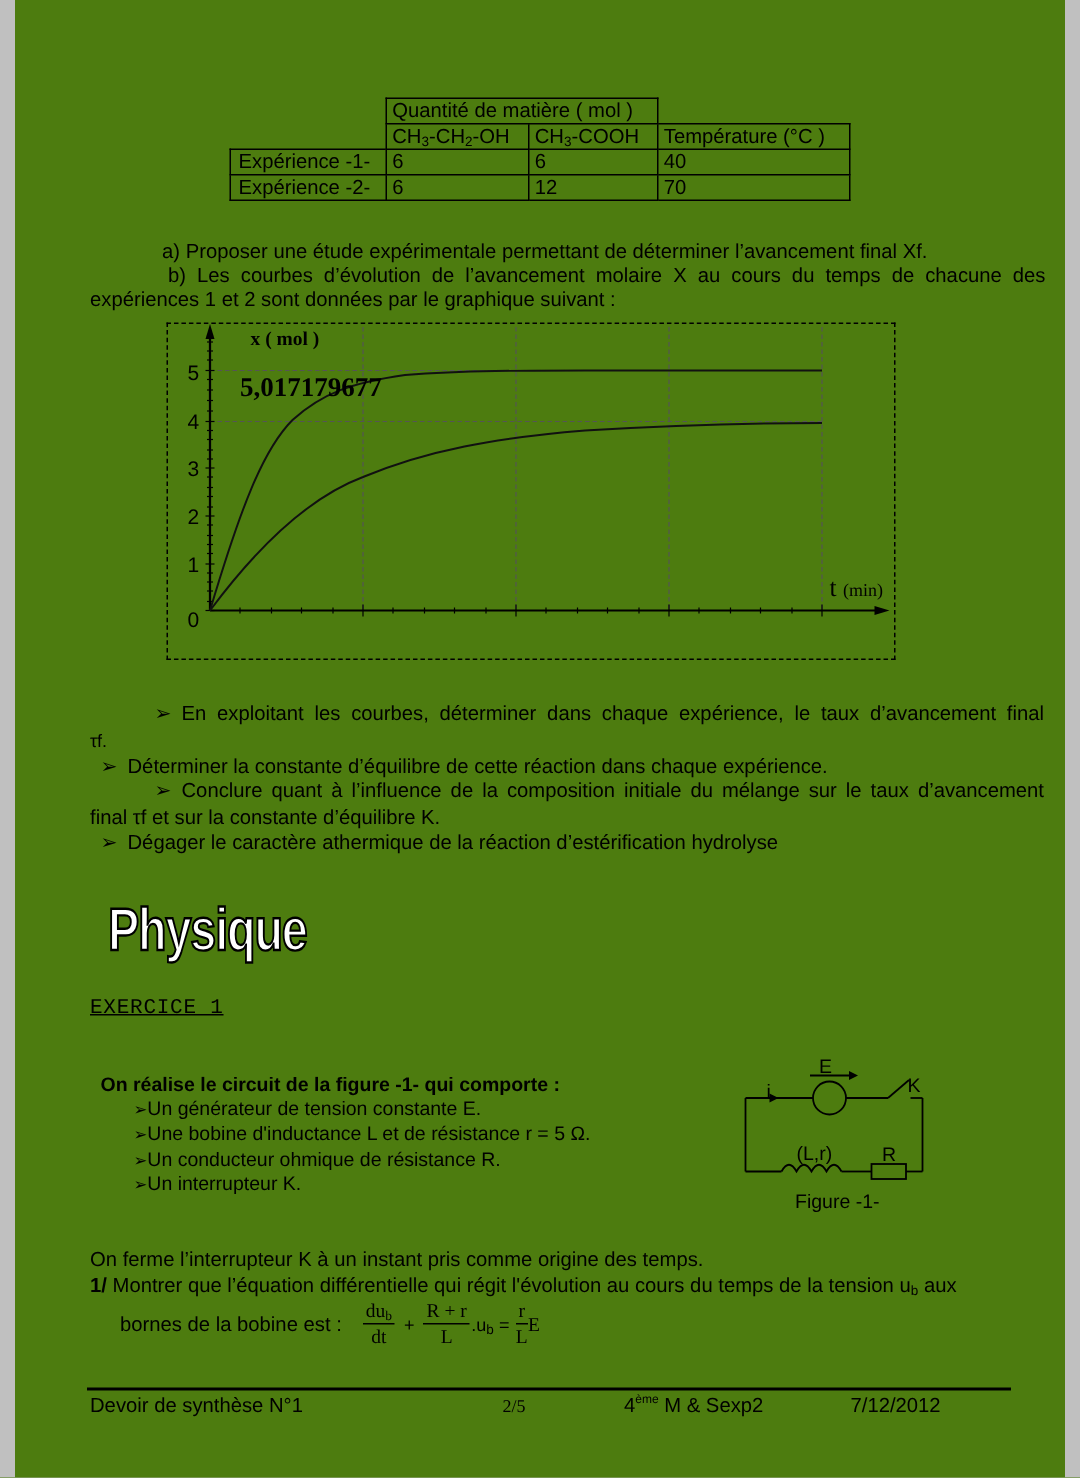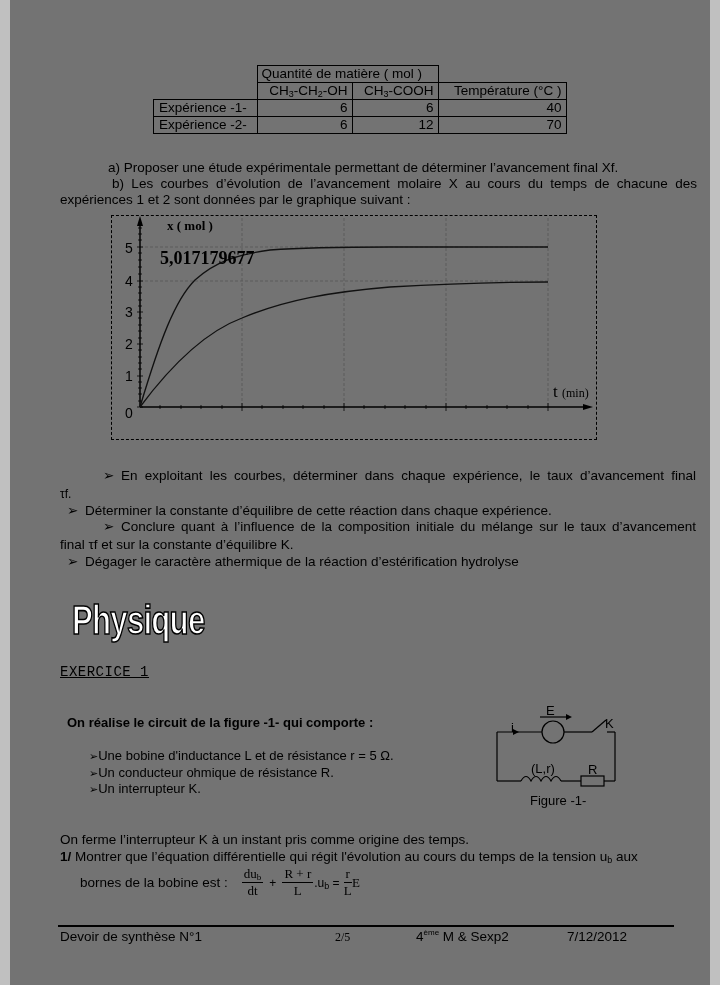--- a/index.html
+++ b/index.html
@@ -1,25 +1,25 @@
 <!DOCTYPE html>
 <html><head>
 <meta charset="utf-8">
 <style>
   html, body { margin:0; padding:0; }
   body { width:720px; height:985px; background:#c0c0c0; position:relative; overflow:hidden;
          font-family:"Liberation Sans", sans-serif; color:#000; }
-  .page { position:absolute; left:10px; top:0; width:700px; height:985px; background:#737373; }
+  .page { position:absolute; left:10px; top:0; width:700px; height:985px; background:#4d7c0f; }
   .abs { position:absolute; }
   .txt { font-size:13.5px; line-height:16px; white-space:nowrap; }
   sub { font-size:9px; vertical-align:-2px; line-height:0; }
   sup { font-size:8px; vertical-align:6px; line-height:0; }
   table.data { position:absolute; left:143px; top:65px; border-collapse:collapse;
                font-size:13.5px; }
-  table.data td { border:1px solid #000; height:16px; padding:0 4px; text-align:right; line-height:16px; }
+  table.data td { border:1px solid #000; height:16px; padding:0 4px; text-align:left; line-height:16px; }
   table.data td.empty { border:none; }
   table.data td.rowh { text-align:left; padding-left:5px; }
   .justify { text-align:justify;margin-left:36px; }
   .graph-box { position:absolute; left:101px; top:215px; width:484px; height:223px;
                border:1px dashed #000; }
   .physique { position:absolute; left:62px; top:596px; font-family:"Liberation Sans", sans-serif;
               font-weight:bold; font-size:40px; letter-spacing:-1px; color:#fff;
               -webkit-text-stroke:1.6px #000; transform:scaleX(0.78); transform-origin:left top;
               line-height:48px; }
   .exercice { position:absolute; left:50px; top:664px; font-family:"Liberation Mono", monospace;
@@ -169,20 +169,23 @@
   </div>
   <div class="abs txt" style="left:50px; top:537px;">final τf  et sur la constante d’équilibre K.</div>
   <div class="abs txt" style="left:57px; top:554px;">
     <span class="bullet">➢</span><span>Dégager le caractère athermique de la réaction d’estérification hydrolyse</span>
   </div>
 
   <div class="physique">Physique</div>
   <div class="exercice">EXERCICE 1</div>
 
   <div class="abs txt" style="left:57px; top:715px; font-size:13px;font-weight:bold;">On réalise le circuit de la figure -1-  qui comporte :</div>
+  <div class="abs txt" style="left:79px; top:731px; font-size:13px;">
+    <span style="font-size:11px;">➢</span><span>Un générateur de tension constante E.</span>
+  </div>
   <div class="abs txt" style="left:79px; top:748px; font-size:13px;">
     <span style="font-size:11px;">➢</span><span>Une bobine d'inductance L et de résistance r = 5 Ω.</span>
   </div>
   <div class="abs txt" style="left:79px; top:765px; font-size:13px;">
     <span style="font-size:11px;">➢</span><span>Un conducteur ohmique de résistance R.</span>
   </div>
   <div class="abs txt" style="left:79px; top:781px; font-size:13px;">
     <span style="font-size:11px;">➢</span><span>Un  interrupteur K.</span>
   </div>
 

